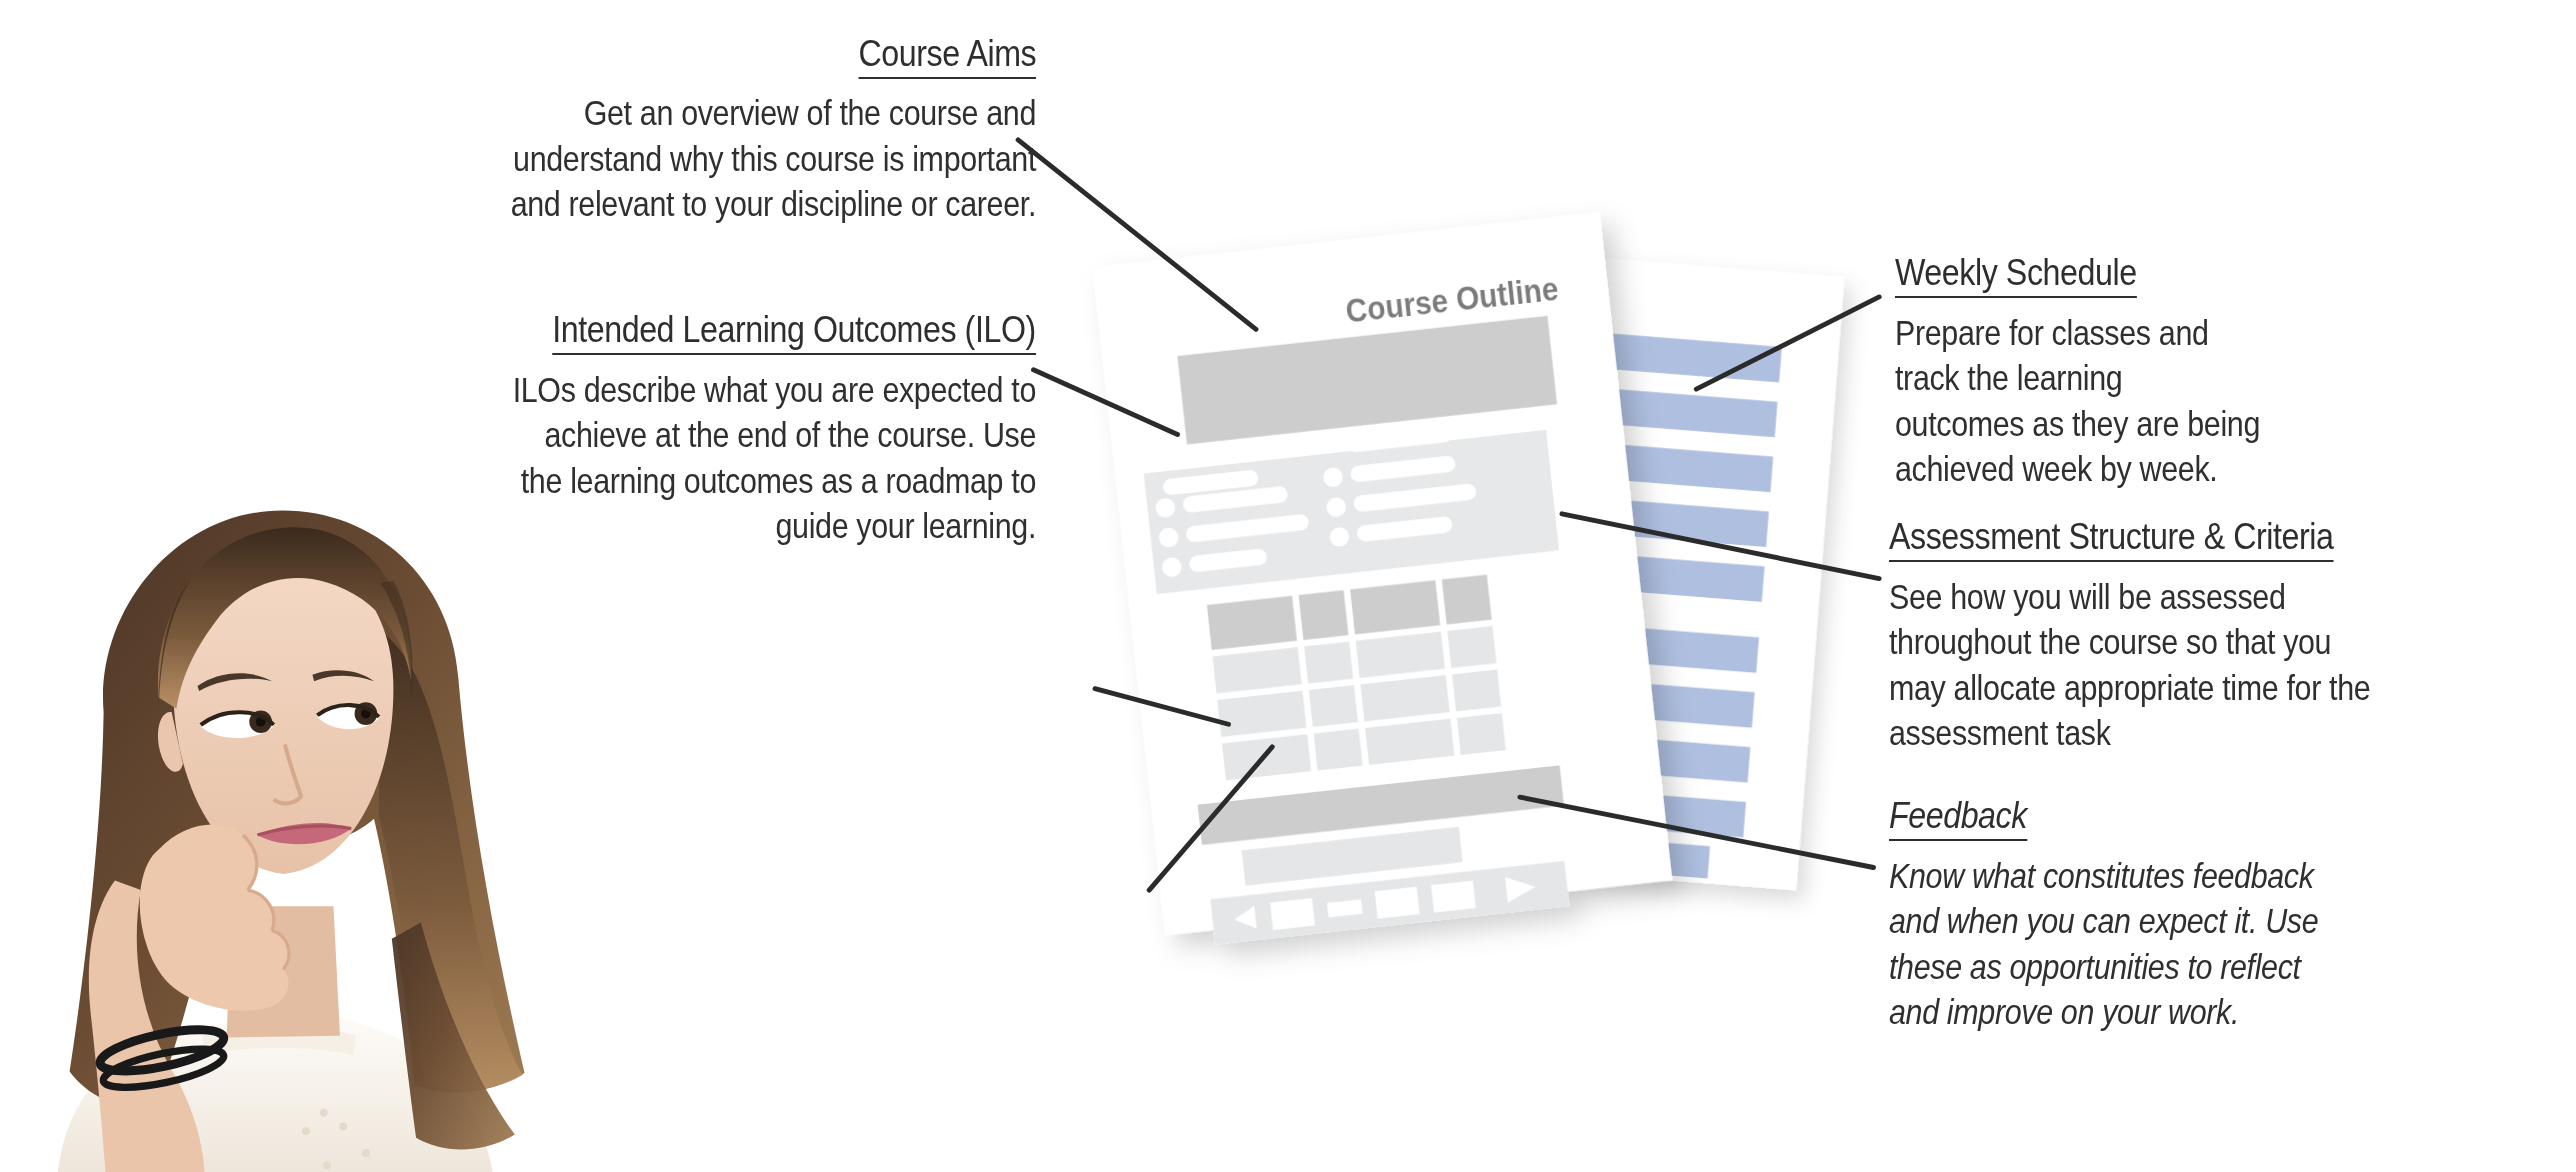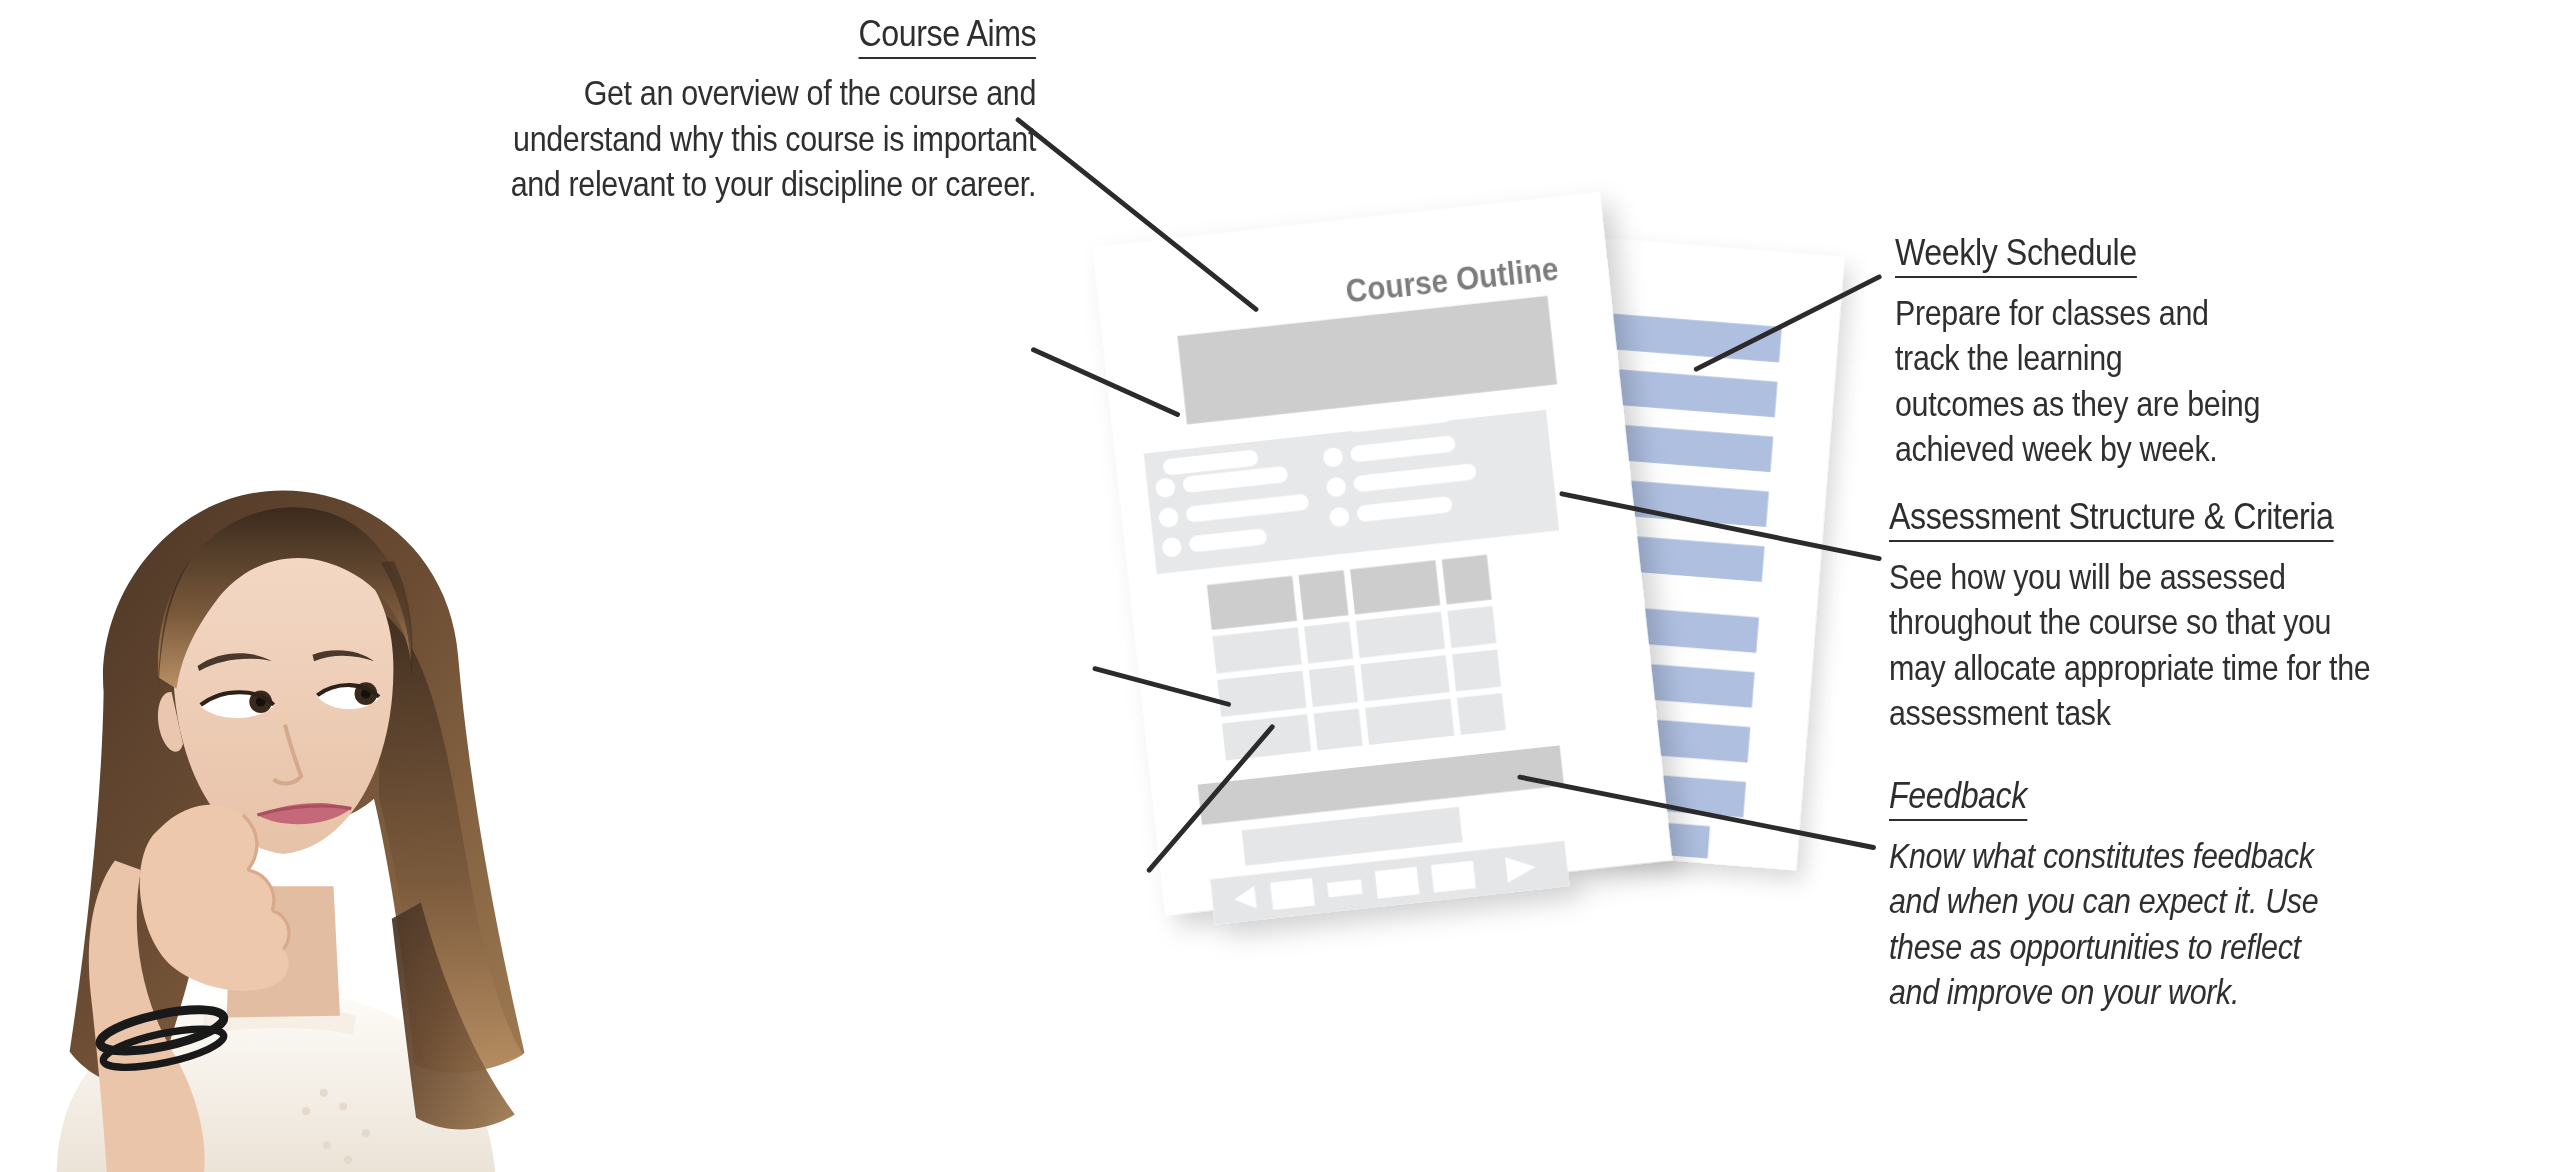--- a/index.html
+++ b/index.html
@@ -1,18 +1,18 @@
 <!DOCTYPE html>
 <html style="font-size:13px"><head>
 <meta charset="utf-8">
 <style>
   html,body{margin:0;padding:0;background:#fff;}
   body{width:2576px;height:1173px;position:relative;overflow:hidden;
        font-family:"Liberation Sans","DejaVu Sans",sans-serif;color:#333;}
-  #stage{position:absolute;inset:0;width:2576px;height:1116px;}
+  #stage{position:absolute;inset:0;width:2576px;height:1116px;margin-top:20px;}
 
   
   .callout{position:absolute;}
   .callout .ttl{
     font-size:37px;font-weight:400;color:#2e2e2e;letter-spacing:-0.5px;
     line-height:1.04;display:inline-block;border-bottom:2.4px solid #2e2e2e;
     padding-bottom:4px;transform:scaleX(.87);transform-origin:inherit;white-space:nowrap;}
   .callout .body{
     font-size:35px;font-weight:400;color:#2f2f2f;letter-spacing:-0.4px;
     line-height:1.30;margin-top:11.3px;transform:scaleX(.87);}
@@ -234,20 +234,29 @@
 
   <div class="callout ta-r" style="left:162px;top:14.6px;width:874px;">
     <div class="ttl">Course Aims</div>
     <div class="body">
       <div>Get an overview of the course and</div>
       <div>understand why this course is important</div>
       <div>and relevant to your discipline or career.</div>
     </div>
   </div>
 
+  <div class="callout ta-r" style="left:146px;top:291px;width:890px;">
+    <div class="ttl">Intended Learning Outcomes (ILO)</div>
+    <div class="body">
+      <div>ILOs describe what you are expected to</div>
+      <div>achieve at the end of the course. Use</div>
+      <div>the learning outcomes as a roadmap to</div>
+      <div>guide your learning.</div>
+    </div>
+  </div>
 
 
 
   <div class="callout ta-l" style="left:1895px;top:234px;width:647px;">
     <div class="ttl">Weekly Schedule</div>
     <div class="body">
       <div>Prepare for classes and</div>
       <div>track the learning</div>
       <div>outcomes as they are being</div>
       <div>achieved week by week.</div>

